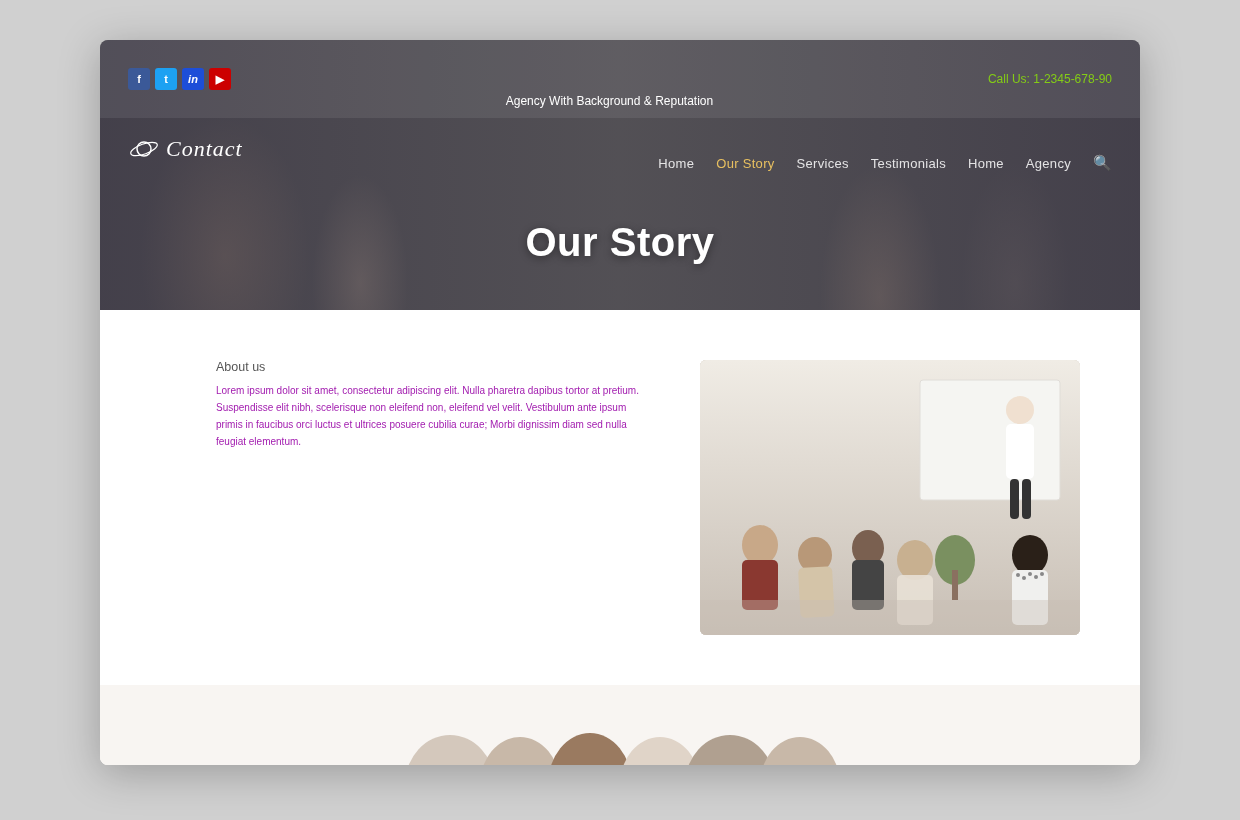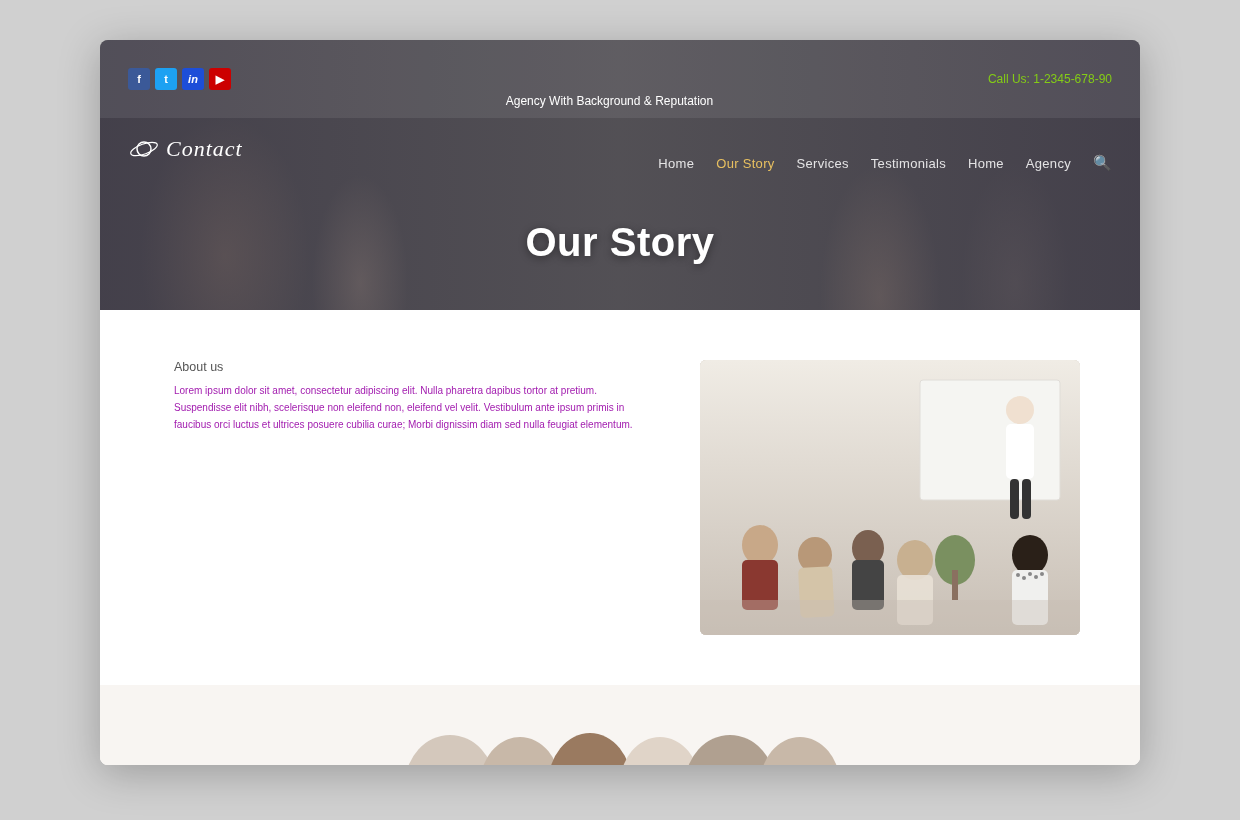--- a/index.html
+++ b/index.html
@@ -163,21 +163,21 @@
       color: #fff;
       font-weight: 700;
       font-family: Arial, sans-serif;
       text-shadow: 0 2px 8px rgba(0,0,0,0.4);
       letter-spacing: 0.5px;
     }
 
     
     .content-section {
       background: #fff;
-      padding: 50px 60px 50px 74px;
+      padding: 50px 60px 50px 116px;
       display: flex;
       gap: 50px;
       align-items: flex-start;
     }
 
     .content-left {
       flex: 1;
       min-width: 0;
     }
 

